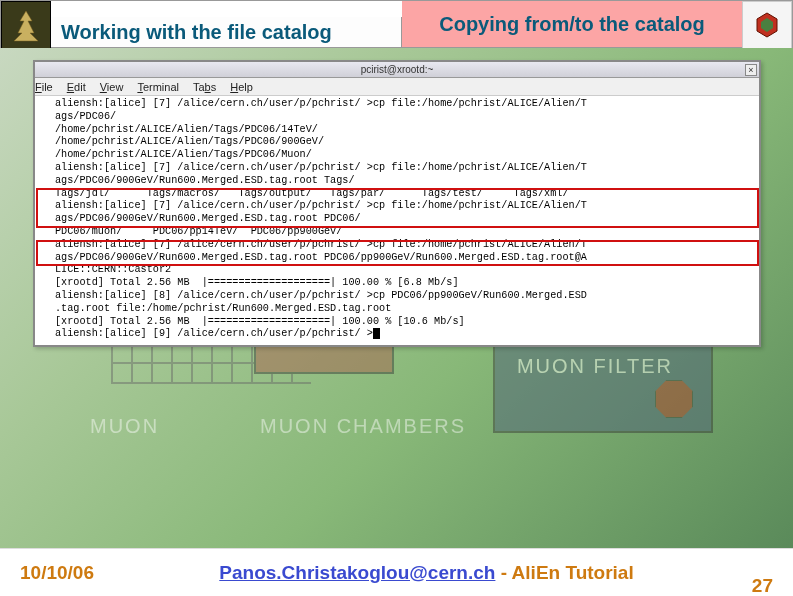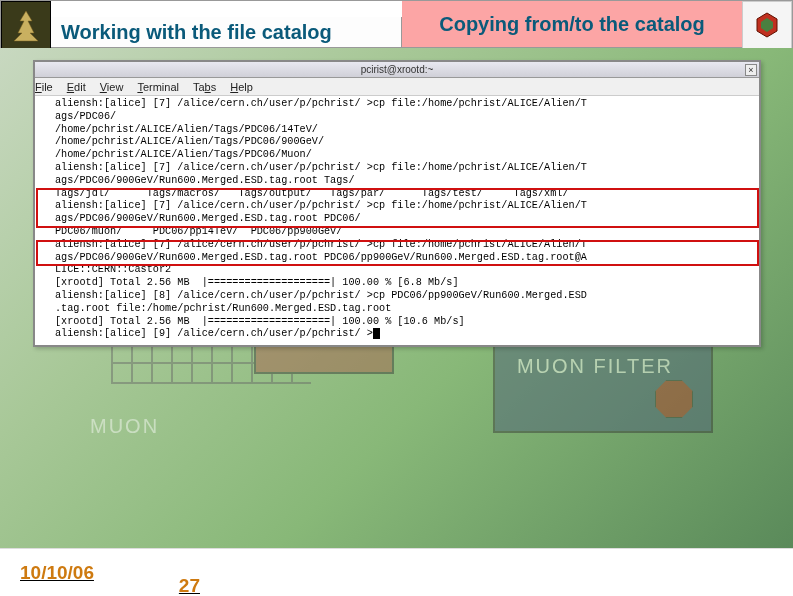--- a/index.html
+++ b/index.html
@@ -164,21 +164,20 @@
     left: 0;
     right: 0;
     height: 48px;
     background: #fff;
     border-top: 1px solid #ddd;
     display: flex;
     align-items: center;
     padding: 0 20px;
     font-size: 19px;
     font-weight: bold;
-    text-decoration: underline;
   }
   .footer-date { color: #ce7a10; width: 120px;}
   .footer-center { flex:1; text-align:center; color: #ce7a10; }
   .footer-center a { color: #3a4ad0; text-decoration: underline; }
   .footer-page { color: #ce7a10; width:60px; text-align:right;margin-top:27px;}
 </style>
 </head>
 <body>
 
 <div class="header">
@@ -198,20 +197,21 @@
 </div>
 
 <div class="content">
 
   <div class="bg-detector">
     <div class="bg-grid"></div>
     <div class="bg-block-red"></div>
     <div class="bg-pipe"></div>
     <div class="bg-block-blue"></div>
     <div class="bg-label l1">MUON</div>
+    <div class="bg-label l2">MUON CHAMBERS</div>
     <div class="bg-label l3">MUON FILTER</div>
     <div class="octagon"></div>
   </div>
 
   <div class="terminal-window">
     <div class="terminal-titlebar">
       <span>pcirist@xrootd:~</span>
       <div class="terminal-close">×</div>
     </div>
     <div class="terminal-menubar">
@@ -241,14 +241,17 @@
 .tag.root file:/home/pchrist/Run600.Merged.ESD.tag.root
 [xrootd] Total 2.56 MB  |====================| 100.00 % [10.6 Mb/s]
 aliensh:[alice] [9] /alice/cern.ch/user/p/pchrist/ &gt;<span class="cursor-block"></span></div>
     <div class="highlight-box hb1"></div>
     <div class="highlight-box hb2"></div>
   </div>
 </div>
 
 <div class="footer">
   <div class="footer-date">10/10/06</div>
+  <div class="footer-center">
+    <a href="#">Panos.Christakoglou@cern.ch</a><span> - AliEn Tutorial</span>
+  </div>
   <div class="footer-page">27</div>
 </div>
 
 </body></html>

